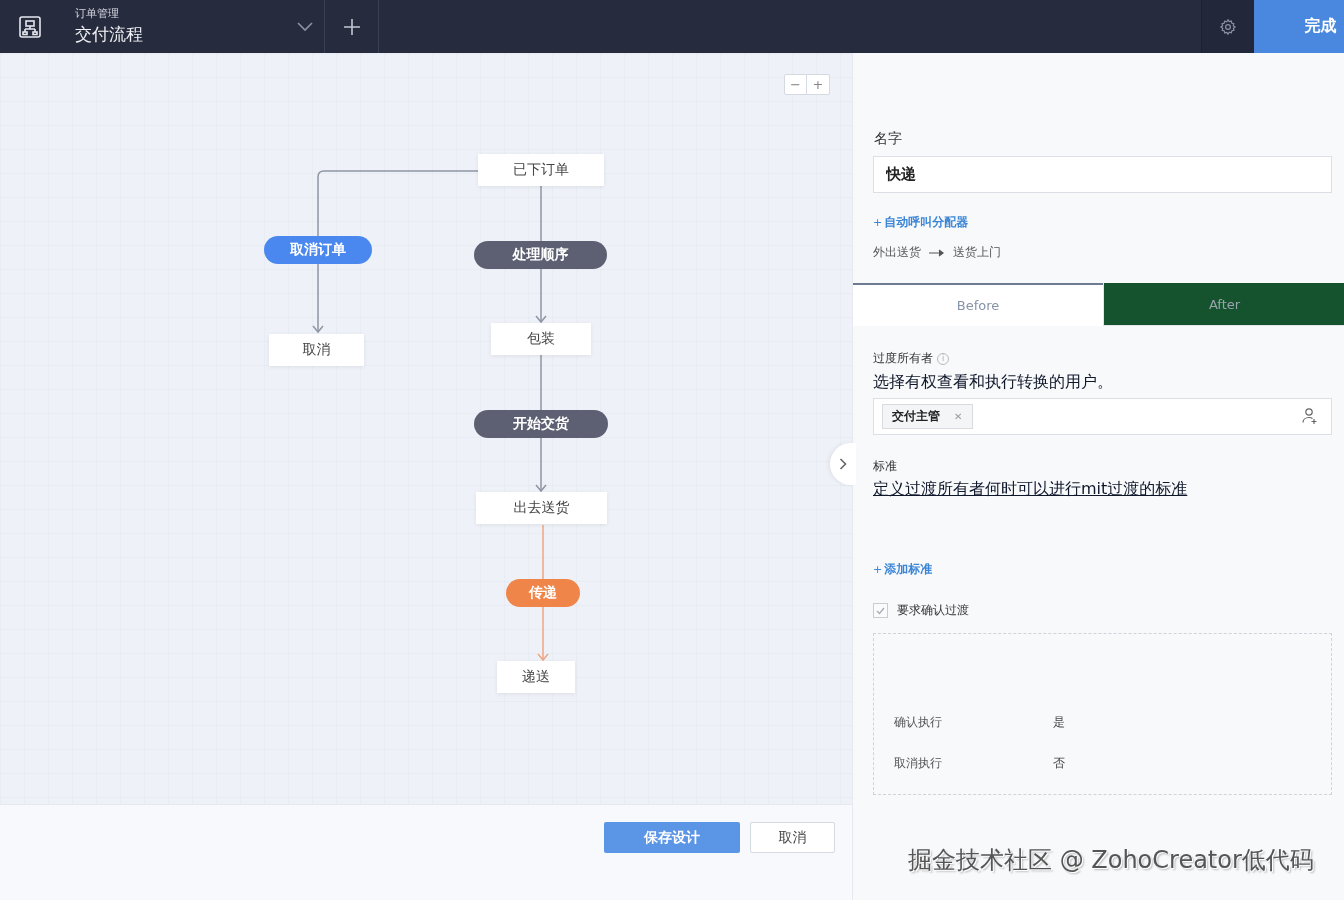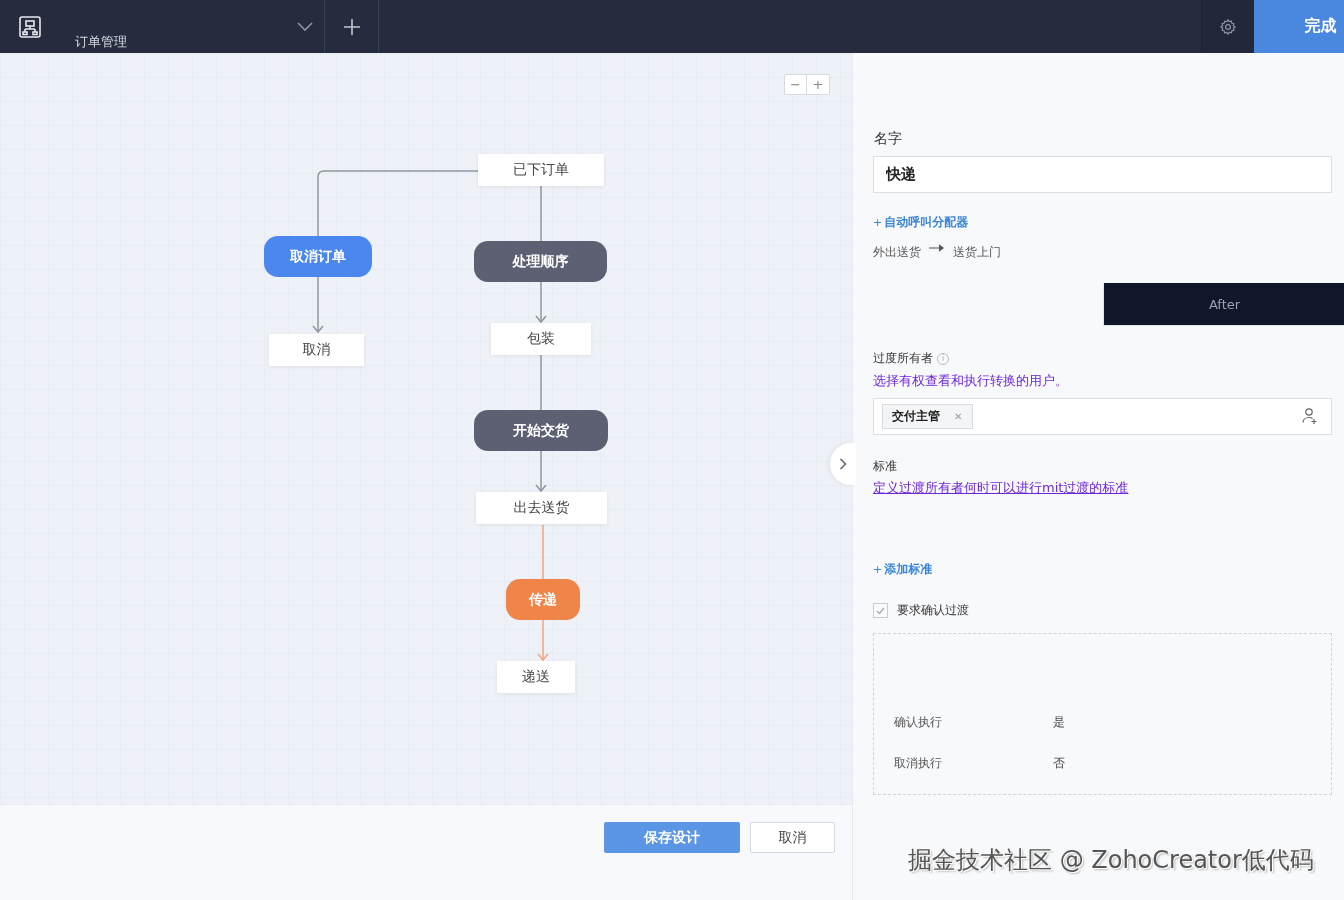--- a/index.html
+++ b/index.html
@@ -3,39 +3,39 @@
 <meta charset="utf-8">
 <style>
   * { box-sizing: border-box; margin: 0; padding: 0; }
   html, body { width: 1344px; height: 900px; overflow: hidden; }
   body { font-family: "DejaVu Sans", "Liberation Sans", sans-serif; background: #f6f8fb; color: #333; position: relative; }
 
   
   .topbar { position: absolute; left: 0; top: 0; width: 1344px; height: 53px; background: #262b3d; }
   .app-icon { position: absolute; left: 18px; top: 15px; width: 24px; height: 24px; }
   .title-wrap { position: absolute; left: 75px; top: 7px; }
-  .title-sub { color: #d6d9e2; font-size: 13px; line-height: 14px; margin-top: 28px; }
+  .title-sub { color: #d6d9e2; font-size: 11px; line-height: 14px; }
   .title-main { color: #f1f2f6; font-size: 17px; line-height: 24px; margin-top: 1px; }
   .chev-btn { position: absolute; left: 285px; top: 0; width: 40px; height: 53px; display: flex; align-items: center; justify-content: center; border-right: 1px solid #3a4053; }
   .plus-btn { position: absolute; left: 326px; top: 0; width: 53px; height: 53px; display: flex; align-items: center; justify-content: center; border-right: 1px solid #3a4053; }
   .gear-btn { position: absolute; left: 1201px; top: 0; width: 53px; height: 53px; display: flex; align-items: center; justify-content: center; border-left: 1px solid #1c2030; background: #22273a; }
   .done-btn { position: absolute; left: 1254px; top: 0; width: 90px; height: 53px; background: #4a88e0; color: #fff; font-size: 16px; font-weight: bold; display: flex; align-items: center; justify-content: center; cursor: pointer; padding-left: 43px; }
 
   
   .canvas { position: absolute; left: 0; top: 53px; width: 852px; height: 751px; background: #eef2f8;
     background-image:
       linear-gradient(rgba(220,226,236,0.35) 1px, transparent 1px),
       linear-gradient(90deg, rgba(220,226,236,0.35) 1px, transparent 1px);
     background-size: 24px 24px; overflow: hidden; }
   .zoom-ctrl { position: absolute; left: 784px; top: 21px; display: flex; border: 1px solid #d4d9e2; background: #fff; border-radius: 2px; }
   .zoom-ctrl div { width: 22px; height: 19px; display: flex; align-items: center; justify-content: center; font-size: 13px; color: #888; cursor: pointer; }
   .zoom-ctrl div:first-child { border-right: 1px solid #d4d9e2; }
 
   .state { position: absolute; background: #fff; color: #444; font-size: 14px; display: flex; align-items: center; justify-content: center; box-shadow: 0 1px 4px rgba(0,0,0,0.08); cursor: pointer; }
-  .trans { position: absolute; height: 41px; border-radius: 14px; color: #fff; font-size: 14px; font-weight: bold; display: flex; align-items: center; justify-content: center; cursor: pointer; }
+  .trans { position: absolute; height: 28px; border-radius: 14px; color: #fff; font-size: 14px; font-weight: bold; display: flex; align-items: center; justify-content: center; cursor: pointer; }
   .trans.dark { background: #5d6072; }
   .trans.blue { background: #4a88f0; }
   .trans.orange { background: #ef8548; }
   svg.lines { position: absolute; left: 0; top: 0; }
 
   .canvas-footer { position: absolute; left: 0; top: 804px; width: 852px; height: 96px; background: #f7f9fc; border-top: 1px solid #e6e9ef; }
   .save-btn { position: absolute; left: 604px; top: 17px; width: 136px; height: 31px; background: #5b95e6; color: #fff; font-size: 14px; font-weight: bold; border-radius: 2px; display: flex; align-items: center; justify-content: center; cursor: pointer; }
   .cancel-btn { position: absolute; left: 750px; top: 17px; width: 85px; height: 31px; background: #fff; border: 1px solid #d4d9e2; color: #444; font-size: 14px; border-radius: 2px; display: flex; align-items: center; justify-content: center; cursor: pointer; }
 
   .collapse-handle { position: absolute; left: 830px; top: 443px; width: 26px; height: 42px; background: #fff; border-radius: 21px 0 0 21px; box-shadow: -2px 0 4px rgba(0,0,0,0.06); display: flex; align-items: center; justify-content: center; cursor: pointer; z-index: 3; }
@@ -45,30 +45,30 @@
   .panel-head { position: absolute; left: 0; top: 0; width: 492px; height: 52px; border-bottom: 1px solid #e8ebf0; }
   .back-icon { position: absolute; left: 18px; top: 17px; width: 18px; height: 18px; cursor: pointer; }
   .panel-title { position: absolute; left: 44px; top: 16px; font-size: 14px; color: #333; }
   .trash-icon { position: absolute; left: 460px; top: 16px; width: 18px; height: 18px; cursor: pointer; }
 
   .lbl-name { position: absolute; left: 21px; top: 77px; font-size: 14px; color: #333; text-align: center; }
   .name-input { position: absolute; left: 20px; top: 103px; width: 459px; height: 37px; background: #fff; border: 1px solid #dcdfe5; font-size: 15px; font-weight: bold; color: #222; padding: 0 12px; font-family: inherit; }
   .link { color: #3a85d6; font-size: 12px; font-weight: bold; cursor: pointer; }
   .link .plus { font-weight: normal; margin-right: 2px; font-size: 11px; }
   .assign-link { position: absolute; left: 20px; top: 161px; }
-  .path { position: absolute; left: 20px; top: 191px; font-size: 12px; color: #555; display: flex; gap: 8px; }
+  .path { position: absolute; left: 20px; top: 191px; font-size: 12px; color: #555; display: flex; align-items: center; gap: 8px; }
 
   .tabs { position: absolute; left: 0; top: 230px; width: 492px; height: 43px; }
   .tab { position: absolute; top: 0; height: 43px; display: flex; align-items: center; justify-content: center; font-size: 13px; cursor: pointer; }
   .tab.before { left: 0; width: 250px; color: #8594a8; border-top: 2px solid #6f7b90; background: #fff; }
-  .tab.after { left: 250px; width: 242px; color: #9aa3ae; border-left: 1px solid #e2e5ea; border-bottom: 1px solid #e2e5ea; background: #0f172a; top: 0; }
+  .tab.after { left: 250px; width: 242px; color: #9aa3ae; border-left: 1px solid #e2e5ea; border-bottom: 1px solid #e2e5ea; background: #14532d; top: 0; }
   .tab-body { position: absolute; left: 0; top: 273px; width: 492px; height: 574px; background: #f8f9fb; }
 
   .sec-title { position: absolute; left: 20px; font-size: 12px; color: #333; }
-  .sec-desc { position: absolute; left: 20px; font-size: 13px; color: #6d28d9; text-align: center; }
+  .sec-desc { position: absolute; left: 20px; font-size: 16px; color: #0f172a; text-align: center; }
   .info-icon { display: inline-block; width: 12px; height: 12px; border: 1px solid #bbb; border-radius: 50%; font-size: 8px; color: #aaa; text-align: center; line-height: 10px; vertical-align: middle; margin-left: 4px; }
   .owner-box { position: absolute; left: 20px; top: 72px; width: 459px; height: 37px; background: #fff; border: 1px solid #dcdfe5; }
   .chip { position: absolute; left: 8px; top: 5px; height: 25px; border: 1px solid #d8dbe0; background: #f4f5f7; font-size: 12px; font-weight: bold; color: #222; display: flex; align-items: center; padding: 0 10px 0 9px; gap: 14px; }
   .chip-x { font-size: 10px; color: #999; font-weight: normal; cursor: pointer; }
   .add-user-icon { position: absolute; left: 427px; top: 8px; width: 18px; height: 18px; cursor: pointer; }
 
   .criteria-link { position: absolute; left: 20px; top: 235px; }
   .confirm-row { position: absolute; left: 20px; top: 276px; display: flex; align-items: center; gap: 9px; font-size: 12px; color: #333; }
   .checkbox { width: 15px; height: 15px; border: 1px solid #c8ccd3; background: #fafbfc; display: flex; align-items: center; justify-content: center; cursor: pointer; }
   .confirm-box { position: absolute; left: 20px; top: 307px; width: 459px; height: 162px; border: 1px dashed #cfd3da; }
@@ -163,20 +163,21 @@
   <div class="assign-link link"><span class="plus">+</span><span>自动呼叫分配器</span></div>
   <div class="path">
     <span>外出送货</span>
     <svg width="16" height="8" viewBox="0 0 16 8">
         <path d="M0 4h13M10 1l4 3-4 3" stroke="#555" stroke-width="1.2" fill="#555"></path>
       </svg>
     <span>送货上门</span>
   </div>
 
   <div class="tabs">
+    <div class="tab before">Before</div>
     <div class="tab after">After</div>
   </div>
 
   <div class="tab-body">
     <div class="sec-title" style="top:24px;"><span>过度所有者</span><span class="info-icon">i</span></div>
     <div class="sec-desc" style="top:46px;">选择有权查看和执行转换的用户。</div>
     <div class="owner-box">
       <div class="chip">
         <span>交付主管</span>
         <span class="chip-x">✕</span>

